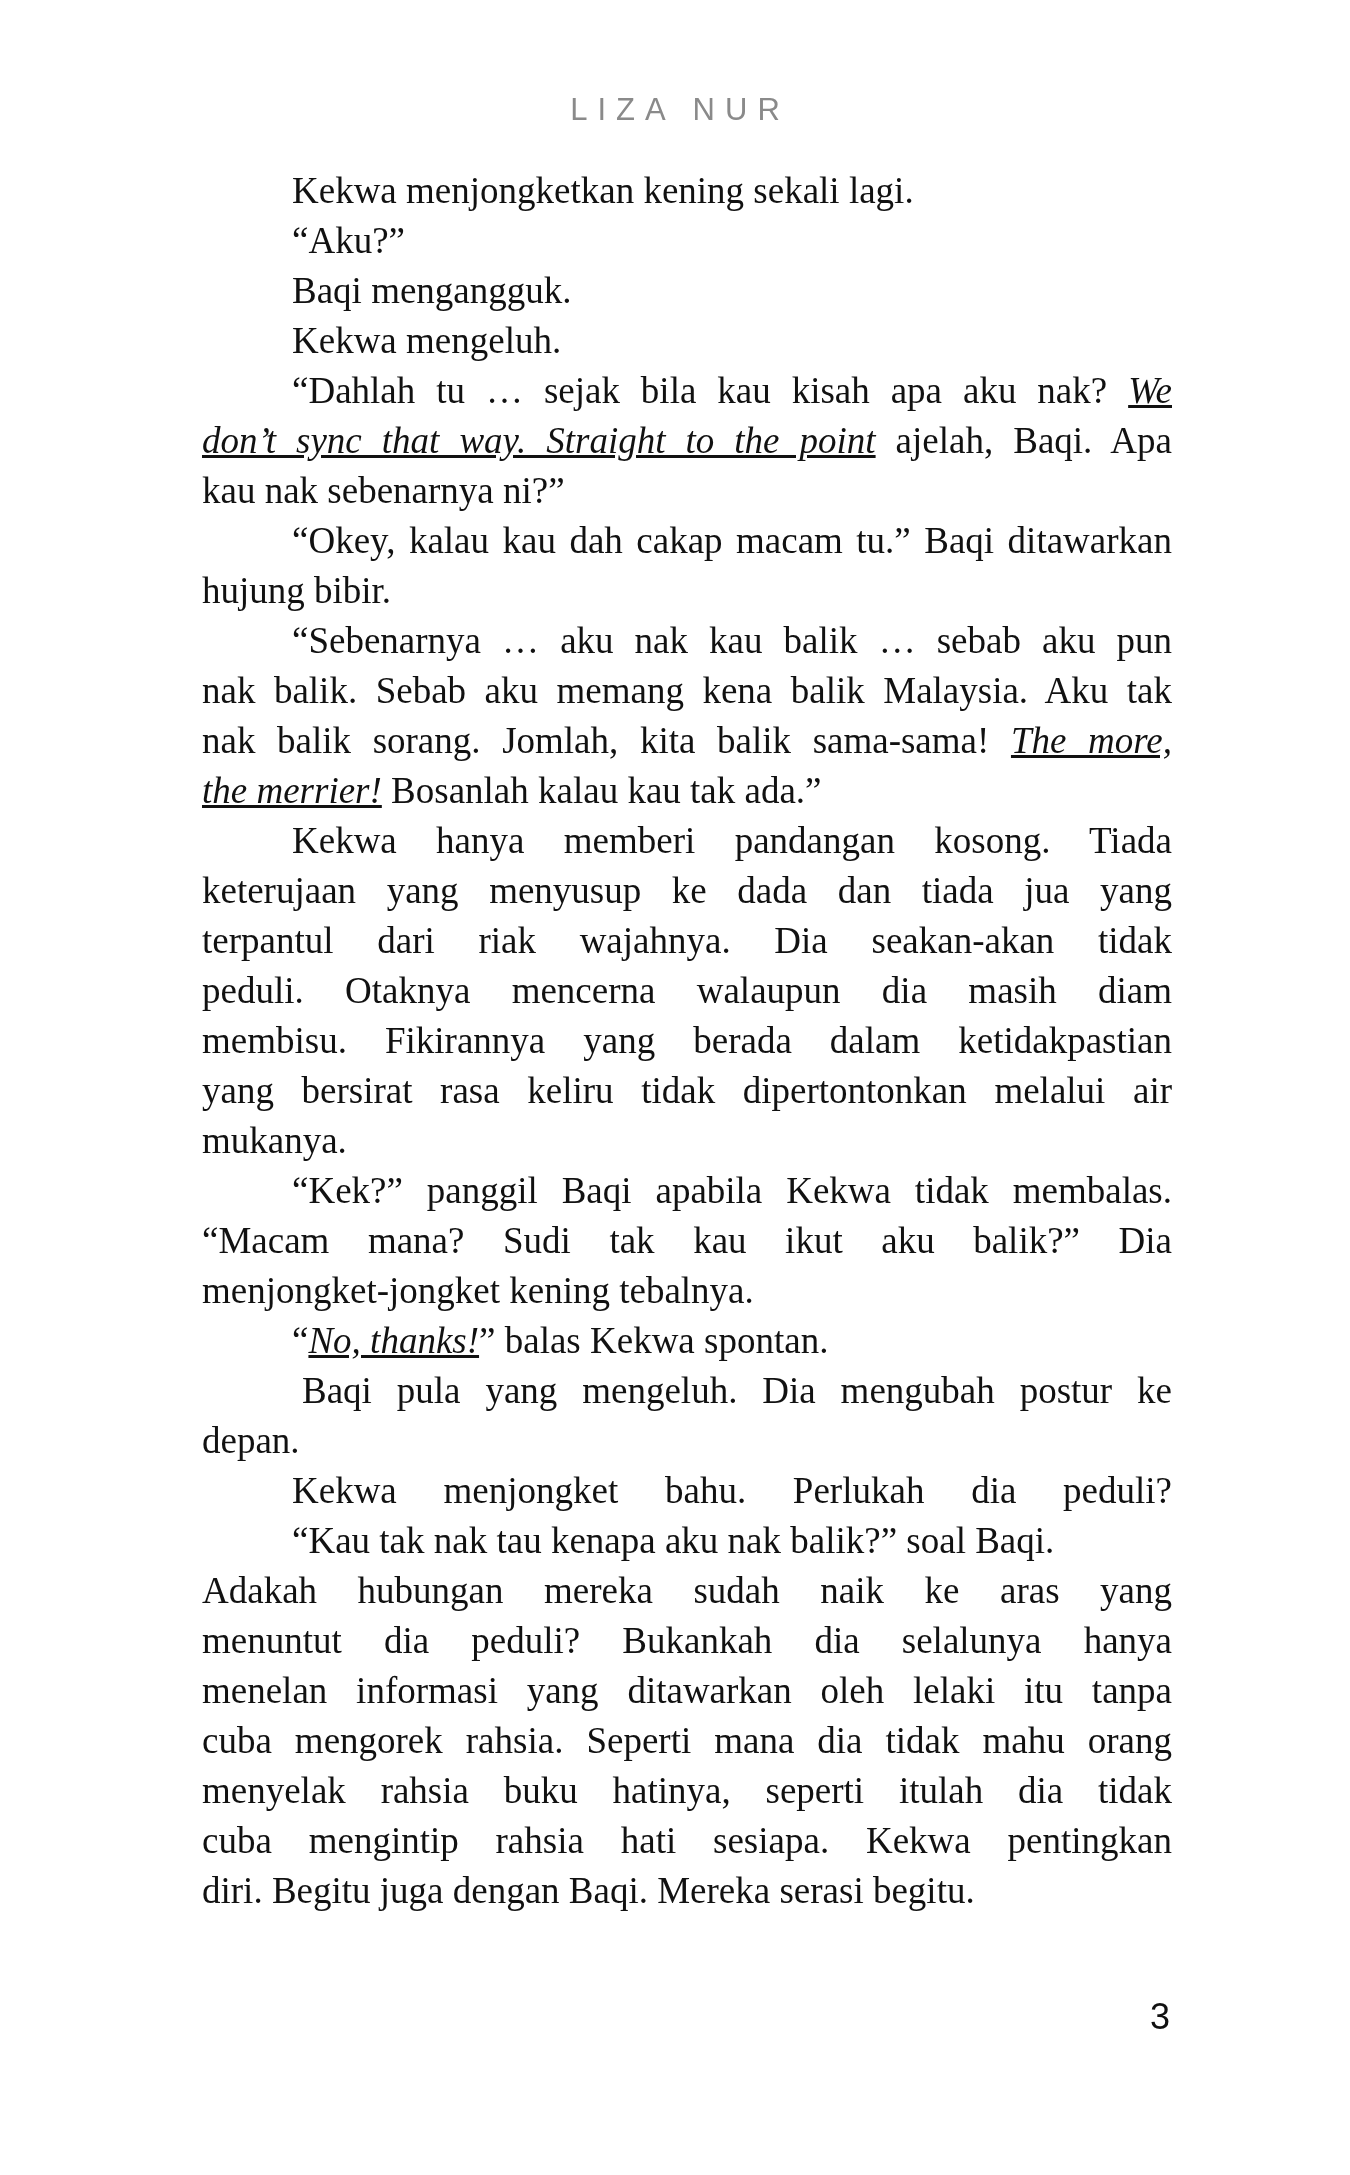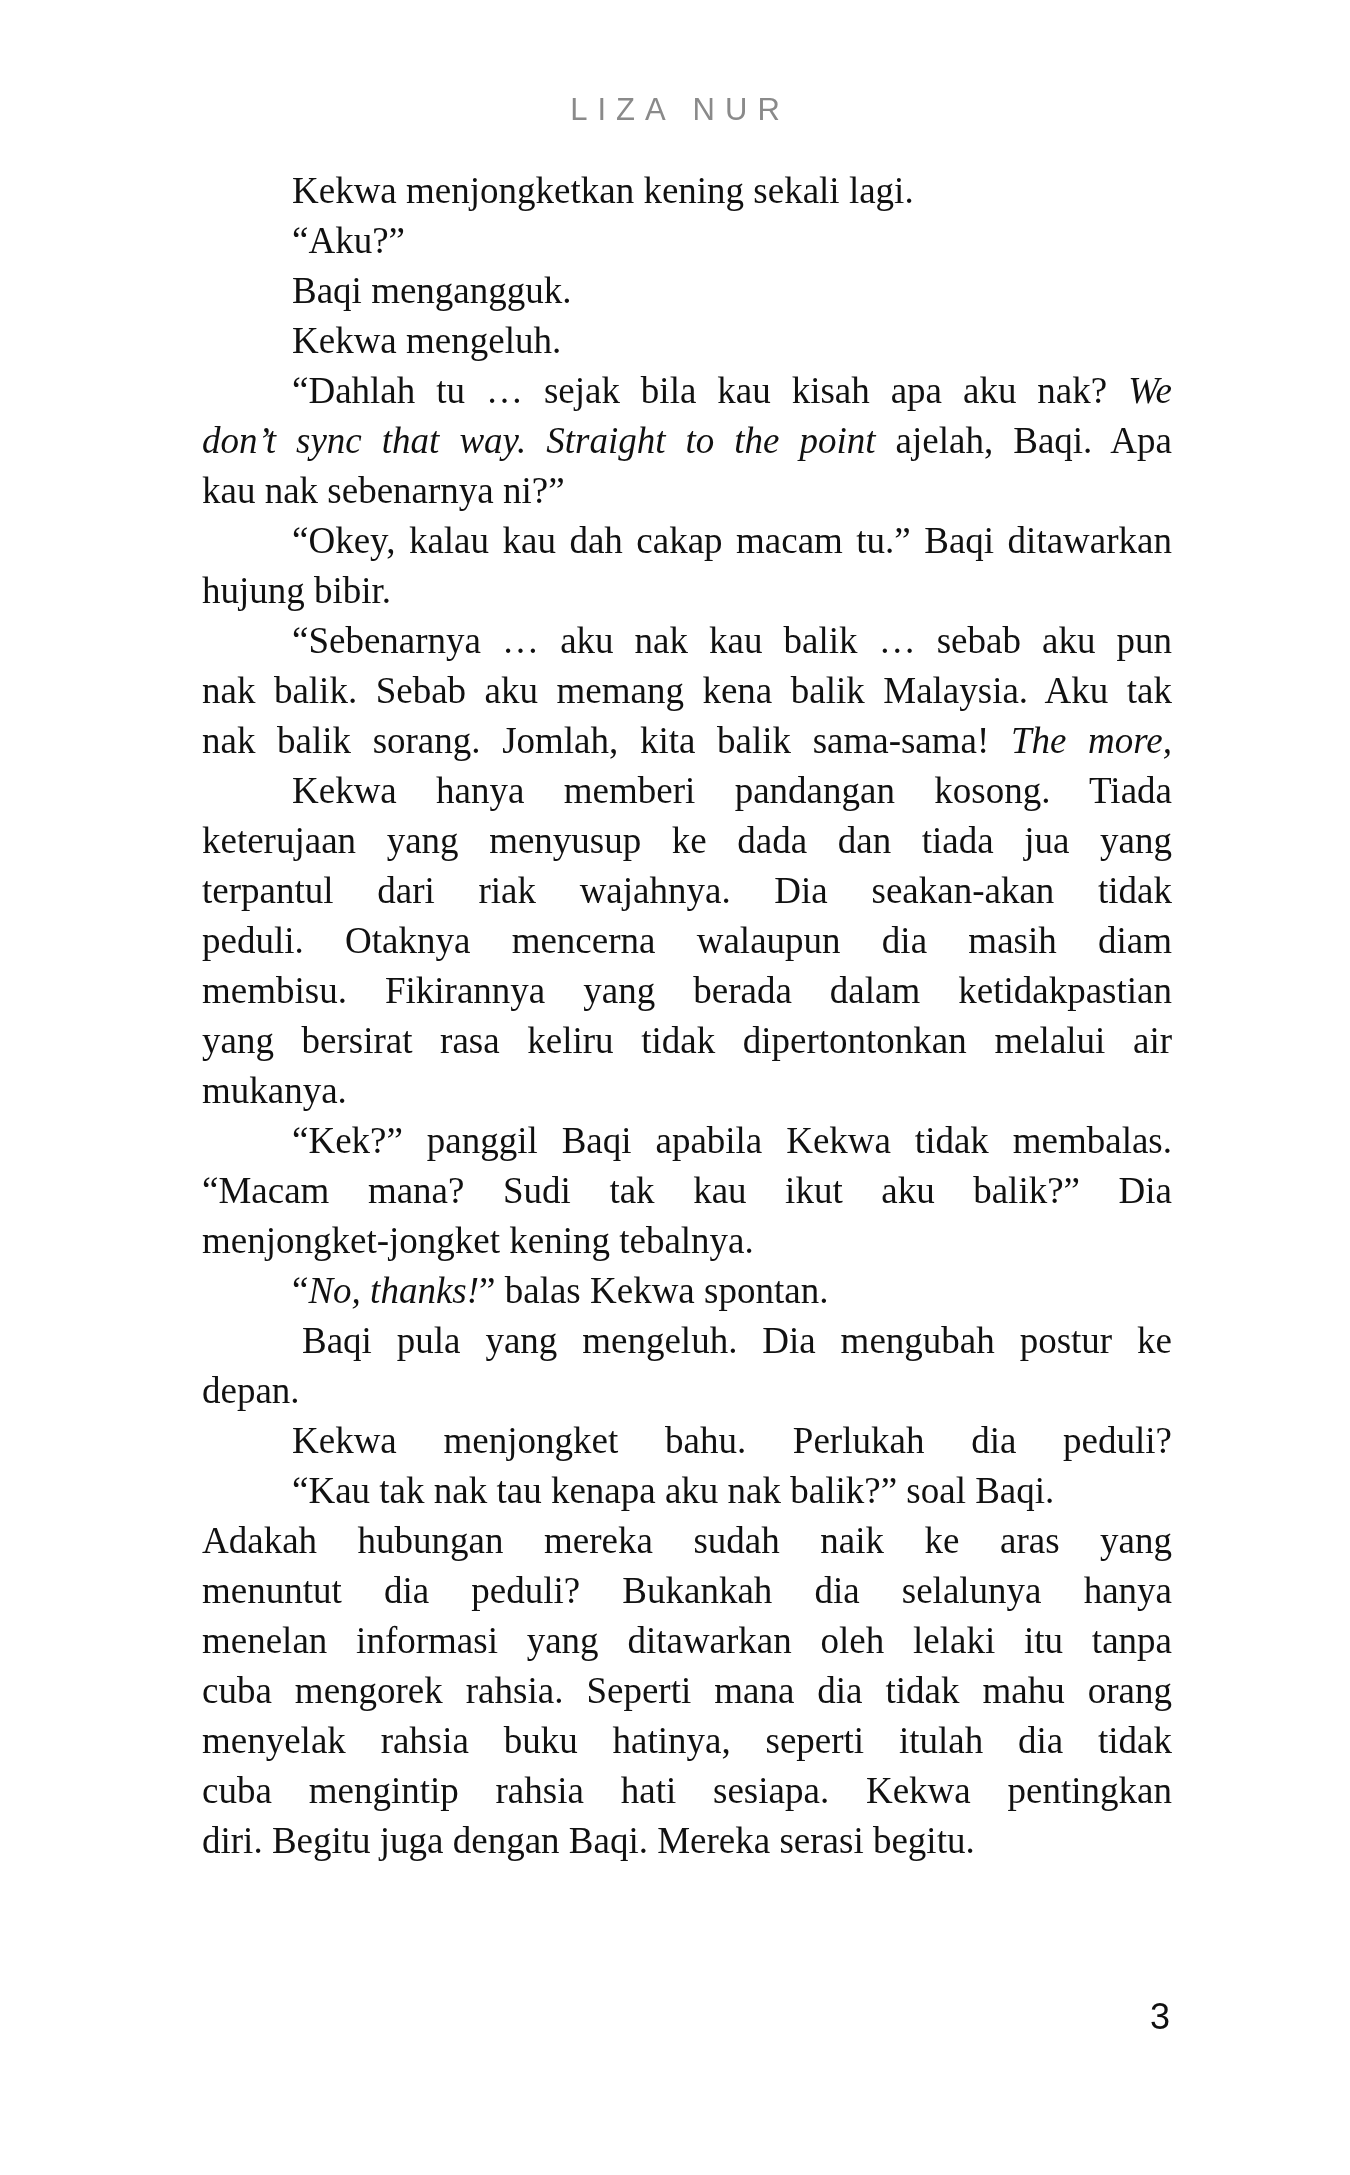--- a/index.html
+++ b/index.html
@@ -14,21 +14,21 @@
   }
   .body-text {
     position: absolute; left: 202px; top: 166px; width: 970px;
     font-family: "Liberation Serif", "DejaVu Serif", serif;
     font-size: 37px; line-height: 50px; color: #111;
   }
   .line { height: 50px; white-space: nowrap; overflow: visible; }
   .line.j { text-align: justify; text-align-last: justify; white-space: normal; }
   .line.indent { padding-left: 90px; }
   .line.indent2 { padding-left: 100px; }
-  .line i { font-style: italic; }
+  .line i { font-style: italic; text-decoration: underline; }
   .page-number {
     position: absolute; top: 1996px; right: 180px;
     font-family: "Liberation Sans", "DejaVu Sans", sans-serif;
     font-size: 36px; color: #111;
   }
 </style>
 </head>
 <body>
 
 <div class="page">
@@ -40,20 +40,21 @@
       <div class="line indent"><span>Baqi mengangguk.</span></div>
       <div class="line indent"><span>Kekwa mengeluh.</span></div>
       <div class="line j indent"><span>“Dahlah tu … sejak bila kau kisah apa aku nak? </span><i>We</i></div>
       <div class="line j"><i>don’t sync that way. Straight to the point</i><span> ajelah, Baqi. Apa</span></div>
       <div class="line"><span>kau nak sebenarnya ni?”</span></div>
       <div class="line j indent"><span>“Okey, kalau kau dah cakap macam tu.” Baqi ditawarkan</span></div>
       <div class="line"><span>hujung bibir.</span></div>
       <div class="line j indent"><span>“Sebenarnya … aku nak kau balik … sebab aku pun</span></div>
       <div class="line j"><span>nak balik. Sebab aku memang kena balik Malaysia. Aku tak</span></div>
       <div class="line j"><span>nak balik sorang. Jomlah, kita balik sama-sama! </span><i>The more,</i></div>
+      <div class="line"><i>the merrier!</i><span> Bosanlah kalau kau tak ada.”</span></div>
       <div class="line j indent"><span>Kekwa hanya memberi pandangan kosong. Tiada</span></div>
       <div class="line j"><span>keterujaan yang menyusup ke dada dan tiada jua yang</span></div>
       <div class="line j"><span>terpantul dari riak wajahnya. Dia seakan-akan tidak</span></div>
       <div class="line j"><span>peduli. Otaknya mencerna walaupun dia masih diam</span></div>
       <div class="line j"><span>membisu. Fikirannya yang berada dalam ketidakpastian</span></div>
       <div class="line j"><span>yang bersirat rasa keliru tidak dipertontonkan melalui air</span></div>
       <div class="line"><span>mukanya.</span></div>
       <div class="line j indent"><span>“Kek?” panggil Baqi apabila Kekwa tidak membalas.</span></div>
       <div class="line j"><span>“Macam mana? Sudi tak kau ikut aku balik?” Dia</span></div>
       <div class="line"><span>menjongket-jongket kening tebalnya.</span></div>

